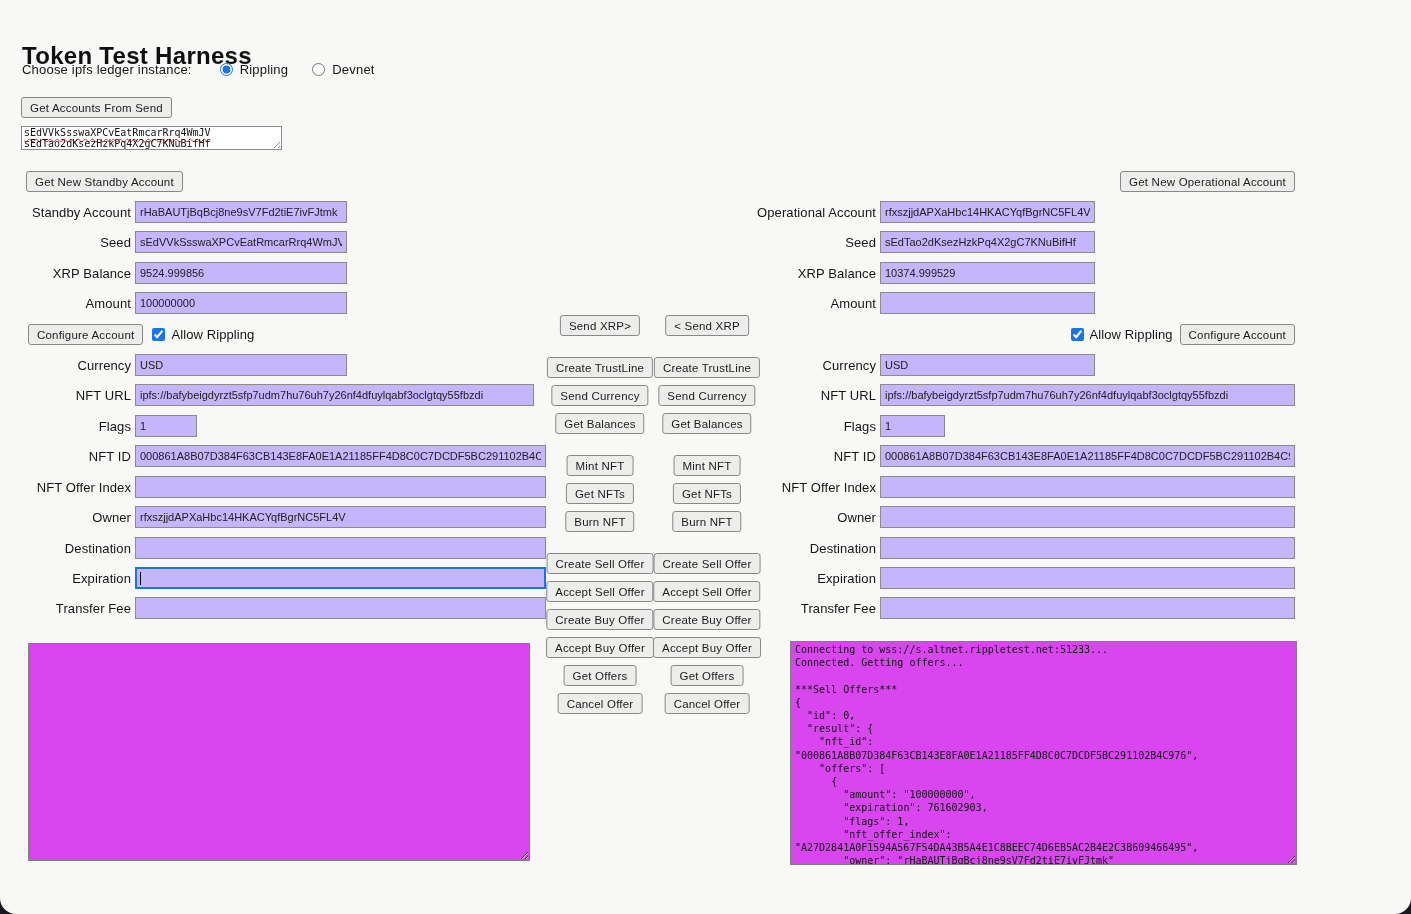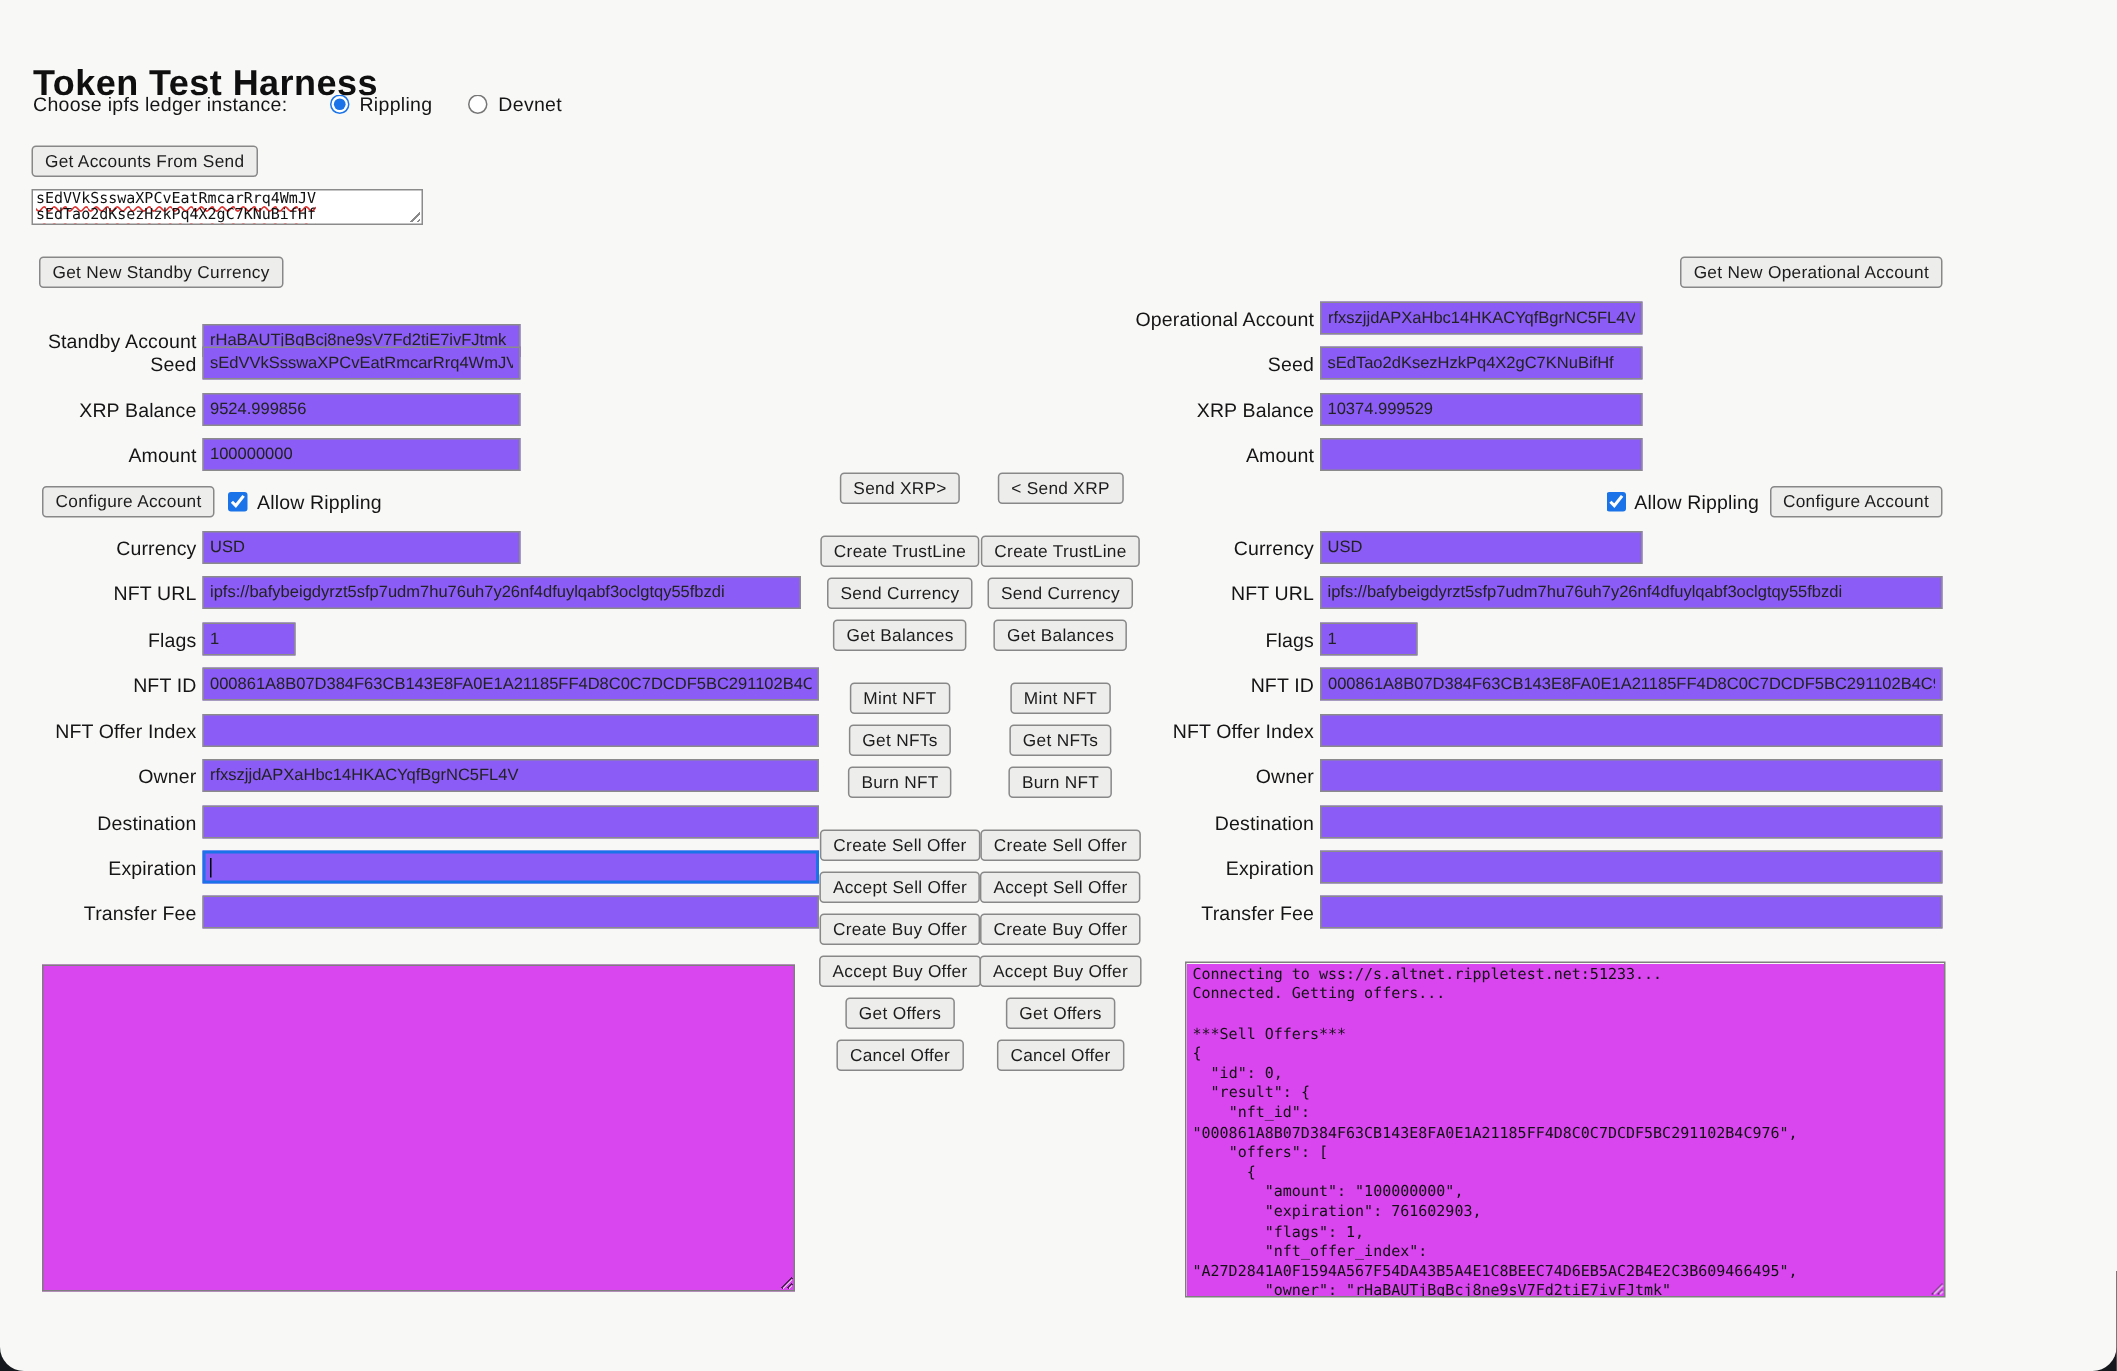--- a/index.html
+++ b/index.html
@@ -18,21 +18,21 @@
     font-family:inherit; font-size:11.5px; letter-spacing:.2px; color:#1c1c1c; white-space:nowrap;
     box-sizing:border-box; cursor:default;
   }
   .mbtn { position:absolute; transform:translateX(-50%); }
   .frow { position:absolute; display:flex; align-items:center; height:22px; }
   .flabel { font-size:13px; color:#151515; text-align:right; white-space:nowrap; letter-spacing:.1px; box-sizing:border-box; }
   .lw { width:117px; padding-right:4px; }
   .rw { width:144px; padding-right:4px; }
   .ti {
     height:22px; box-sizing:border-box; border:1px solid #8b8b8b; border-radius:0;
-    background:#8b5cf6; font-family:inherit; font-size:11px; color:#222; padding:1px 4px; outline:none;
+    background:#c4b5fd; font-family:inherit; font-size:11px; color:#222; padding:1px 4px; outline:none;
   }
   .ti.focus {
     border:2px solid #1a73e8;
     background-image:linear-gradient(#000,#000); background-repeat:no-repeat;
     background-position:3px 3px; background-size:1px 13px;
   }
   .w212{width:212px} .w399{width:399px} .w62{width:62px} .w411{width:411px}
   .w215{width:215px} .w415{width:415px} .w65{width:65px}
   .cfgrow { position:absolute; display:flex; align-items:center; font-size:13px; letter-spacing:.1px; }
   .seedsbox {
@@ -68,23 +68,23 @@
     <input type="radio" name="ledger" class="rd" checked="" style="">
     <span style="margin:0 24px 0 7px;">Rippling</span>
     <input type="radio" name="ledger" class="rd" style="">
     <span style="margin-left:7px;">Devnet</span>
   </div>
 
   <button class="btn abs" style="left:21px; top:97px;">Get Accounts From Send</button>
   <div class="seedsbox">sEdVVkSsswaXPCvEatRmcarRrq4WmJV
 sEdTao2dKsezHzkPq4X2gC7KNuBifHf</div>
 
-  <button class="btn abs" style="left:26px; top:171px;">Get New Standby Currency</button>
-
-  <div class="frow" style="left:18px; top:216px;">
+  <button class="btn abs" style="left:26px; top:171px;">Get New Standby Account</button>
+
+  <div class="frow" style="left:18px; top:201px;">
     <span class="flabel lw">Standby Account</span>
     <input class="ti w212" value="rHaBAUTjBqBcj8ne9sV7Fd2tiE7ivFJtmk" style="">
   </div>
   <div class="frow" style="left:18px; top:231px;">
     <span class="flabel lw">Seed</span>
     <input class="ti w212" value="sEdVVkSsswaXPCvEatRmcarRrq4WmJV" style="">
   </div>
   <div class="frow" style="left:18px; top:262px;">
     <span class="flabel lw">XRP Balance</span>
     <input class="ti w212" value="9524.999856" style="">

